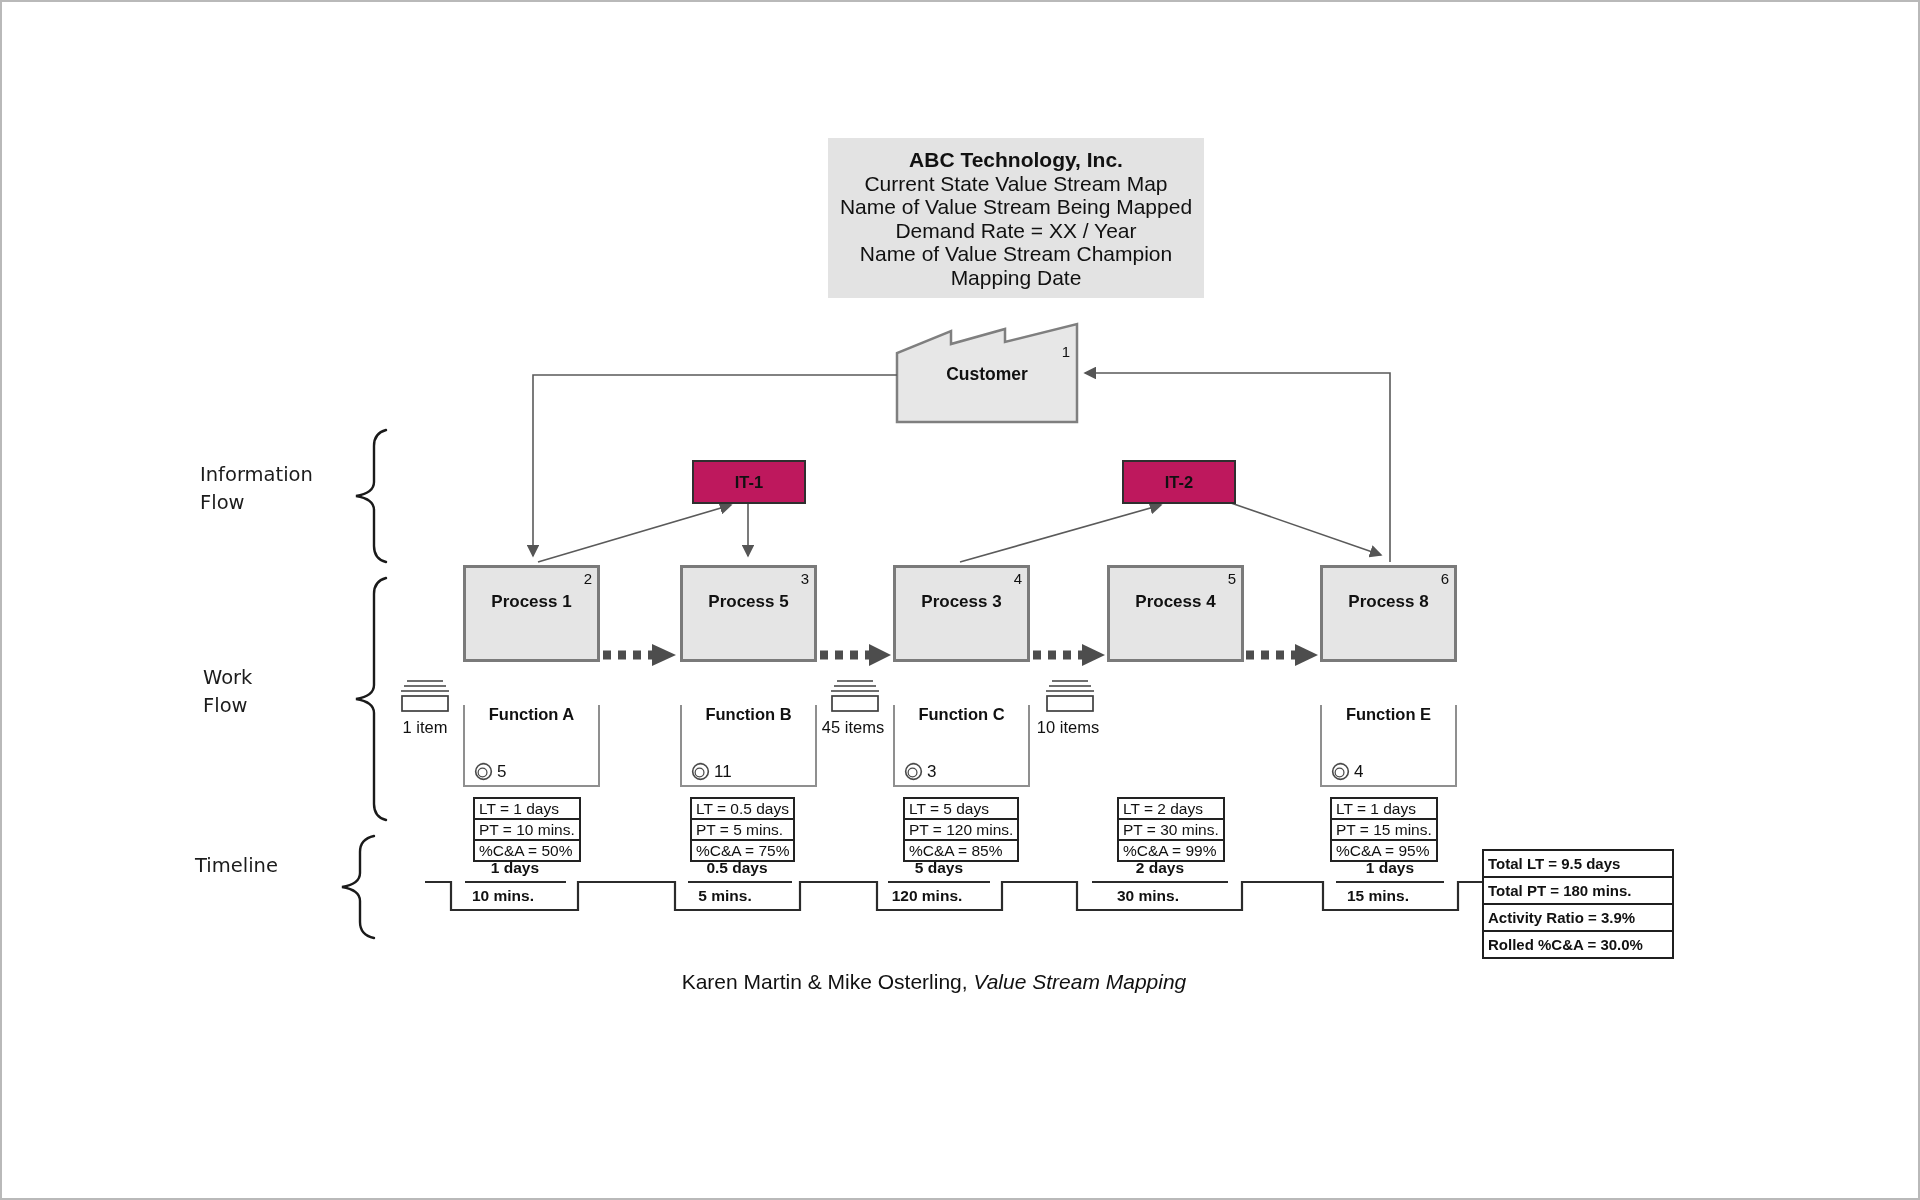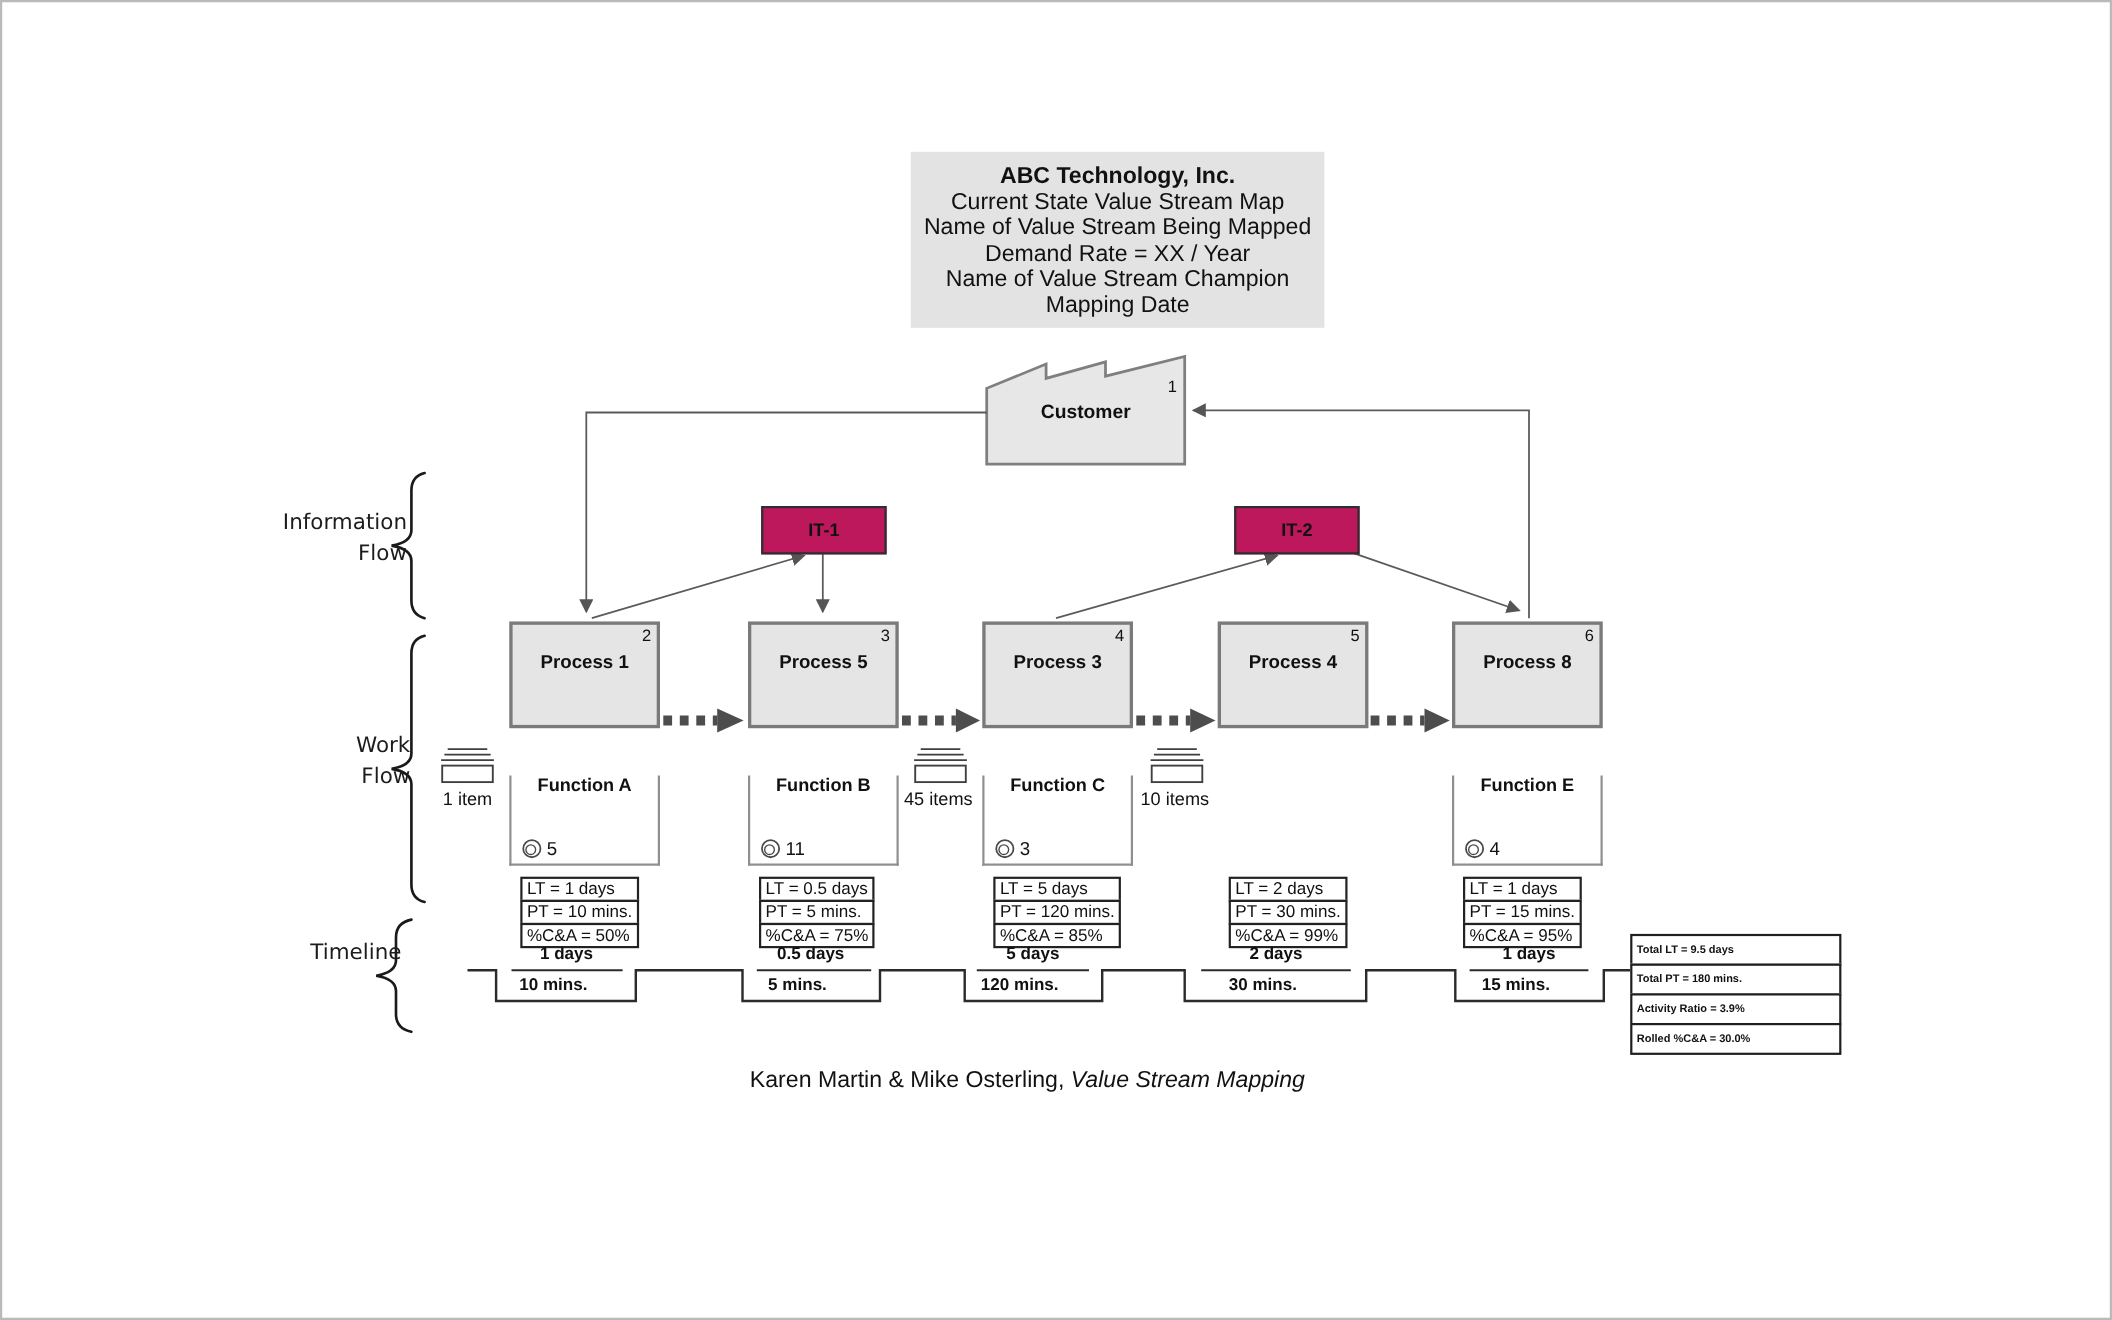--- a/index.html
+++ b/index.html
@@ -13,41 +13,41 @@
   #title-box{left:788px;top:138px;width:376px;height:160px;background:#e3e3e3;
     text-align:center;font-size:21px;line-height:23.5px;padding-top:10px;box-sizing:border-box;margin-left:40px;}
   #title-box .b{font-weight:bold;}
   
   #customer-label{left:897px;top:364px;width:180px;text-align:center;font-weight:bold;font-size:17.5px;}
   #customer-num{left:1046px;top:343px;width:24px;text-align:right;font-size:15px;}
   
   .it-box{top:460px;width:110px;height:40px;background:#be185d;border:2px solid #2f2f2f;
     text-align:center;line-height:40px;font-weight:bold;font-size:16.5px;}
   
-  .sec-label{font-family:"DejaVu Sans",sans-serif;font-size:19.5px;line-height:28px;text-align:right;color:#1c1c1c;}
+  .sec-label{font-family:"DejaVu Sans",sans-serif;font-size:19.5px;line-height:28px;text-align:left;color:#1c1c1c;}
   
   .process{top:565px;width:137px;}
   .p-top{position:relative;width:131px;height:91px;background:#e5e5e5;border:3px solid #7a7a7a;}
   .p-num{position:absolute;right:5px;top:2px;font-size:15px;}
   .p-title{margin-top:24px;text-align:center;font-weight:bold;font-size:17px;}
   .p-bottom{position:relative;width:133px;height:80px;background:#fff;border:2px solid #8f8f8f;border-top:none;}
   .p-func{margin-top:43px;text-align:center;font-weight:bold;font-size:16.5px;}
   .p-staff{position:absolute;left:8px;bottom:3px;display:flex;align-items:center;gap:3px;font-size:17px;}
   .p-data{position:absolute;left:10px;top:192px;width:max-content;margin-top:42px;}
   .d-row{border:2px solid #222;margin-top:-2px;background:#fff;padding:0 4px;
     font-size:15.5px;height:19px;line-height:19px;white-space:nowrap;}
   
   .inv-label{top:718px;width:120px;text-align:center;font-size:16.5px;}
   
   .tl-days{top:857px;width:130px;text-align:center;font-weight:bold;font-size:15.5px;height:21px;line-height:21px;}
   .tl-mins{top:884px;width:106px;text-align:center;font-weight:bold;font-size:15.5px;height:23px;line-height:23px;}
   
   #summary{left:1482px;top:851px;width:192px;}
   .s-row{border:2px solid #1f1f1f;margin-top:-2px;background:#fff;padding:0 4px;
-    font-weight:bold;font-size:10px;height:25px;line-height:25px;white-space:nowrap;}
+    font-weight:bold;font-size:15px;height:25px;line-height:25px;white-space:nowrap;}
   
   #caption{left:434px;top:970px;width:1000px;text-align:center;font-size:21px;}
   #caption .it{font-style:italic;}
 </style>
 </head>
 <body>
 
 <div id="canvas">
 
   <svg class="abs" style="left:0;top:0" width="1920" height="1200" viewBox="0 0 1920 1200">

